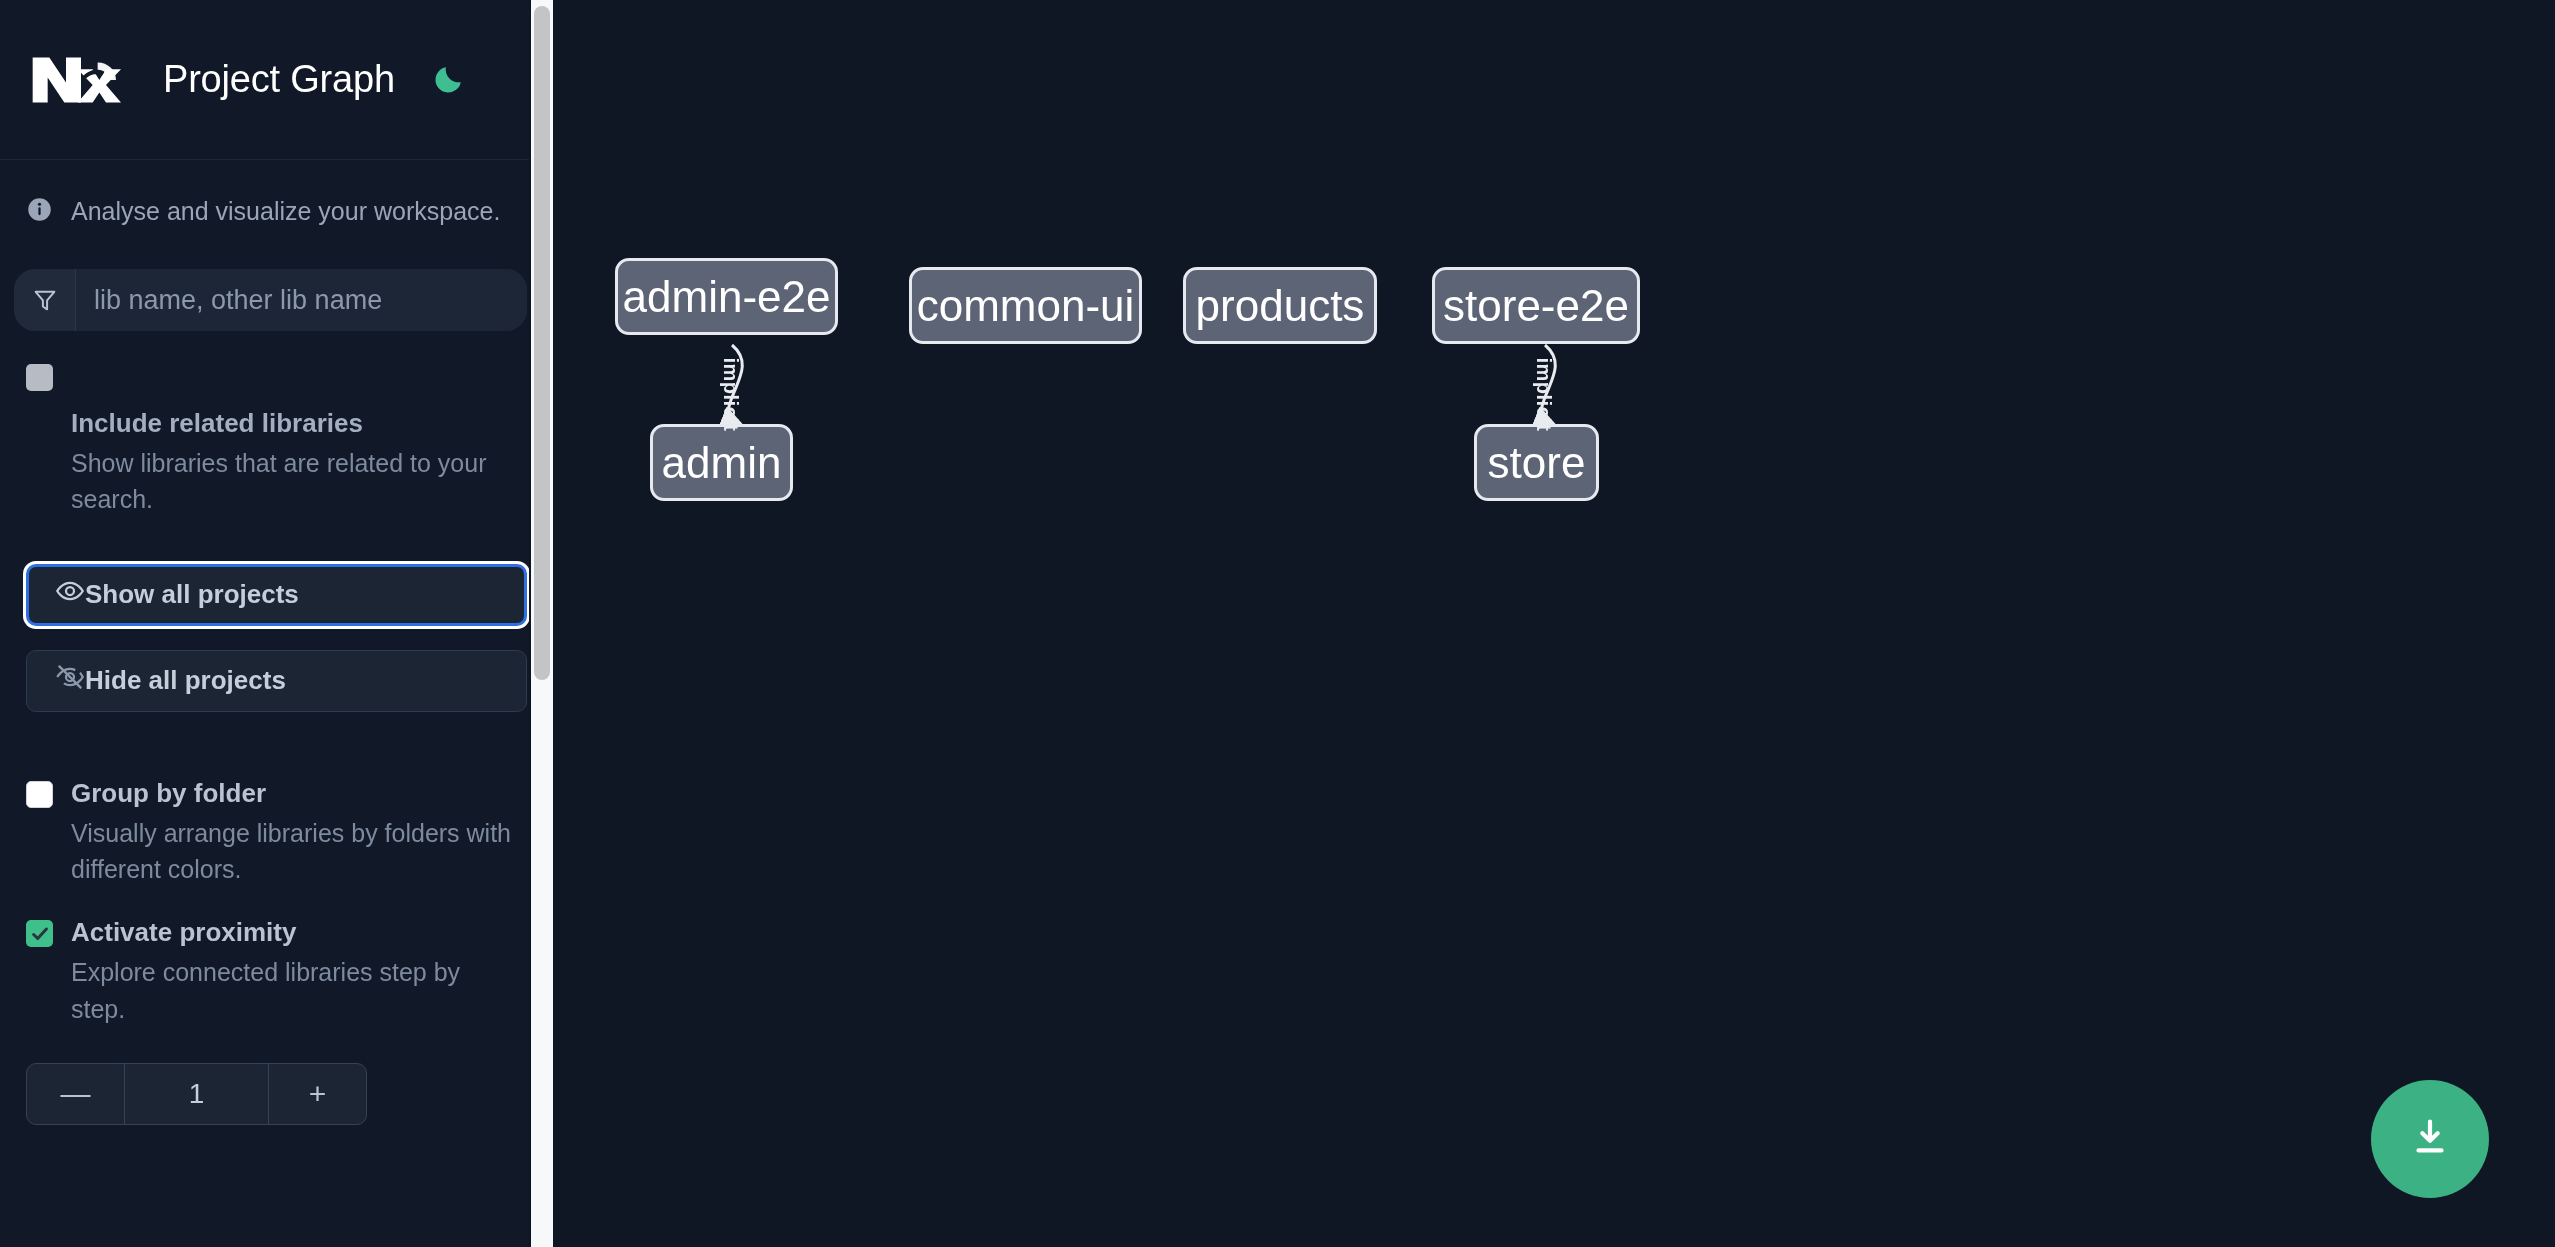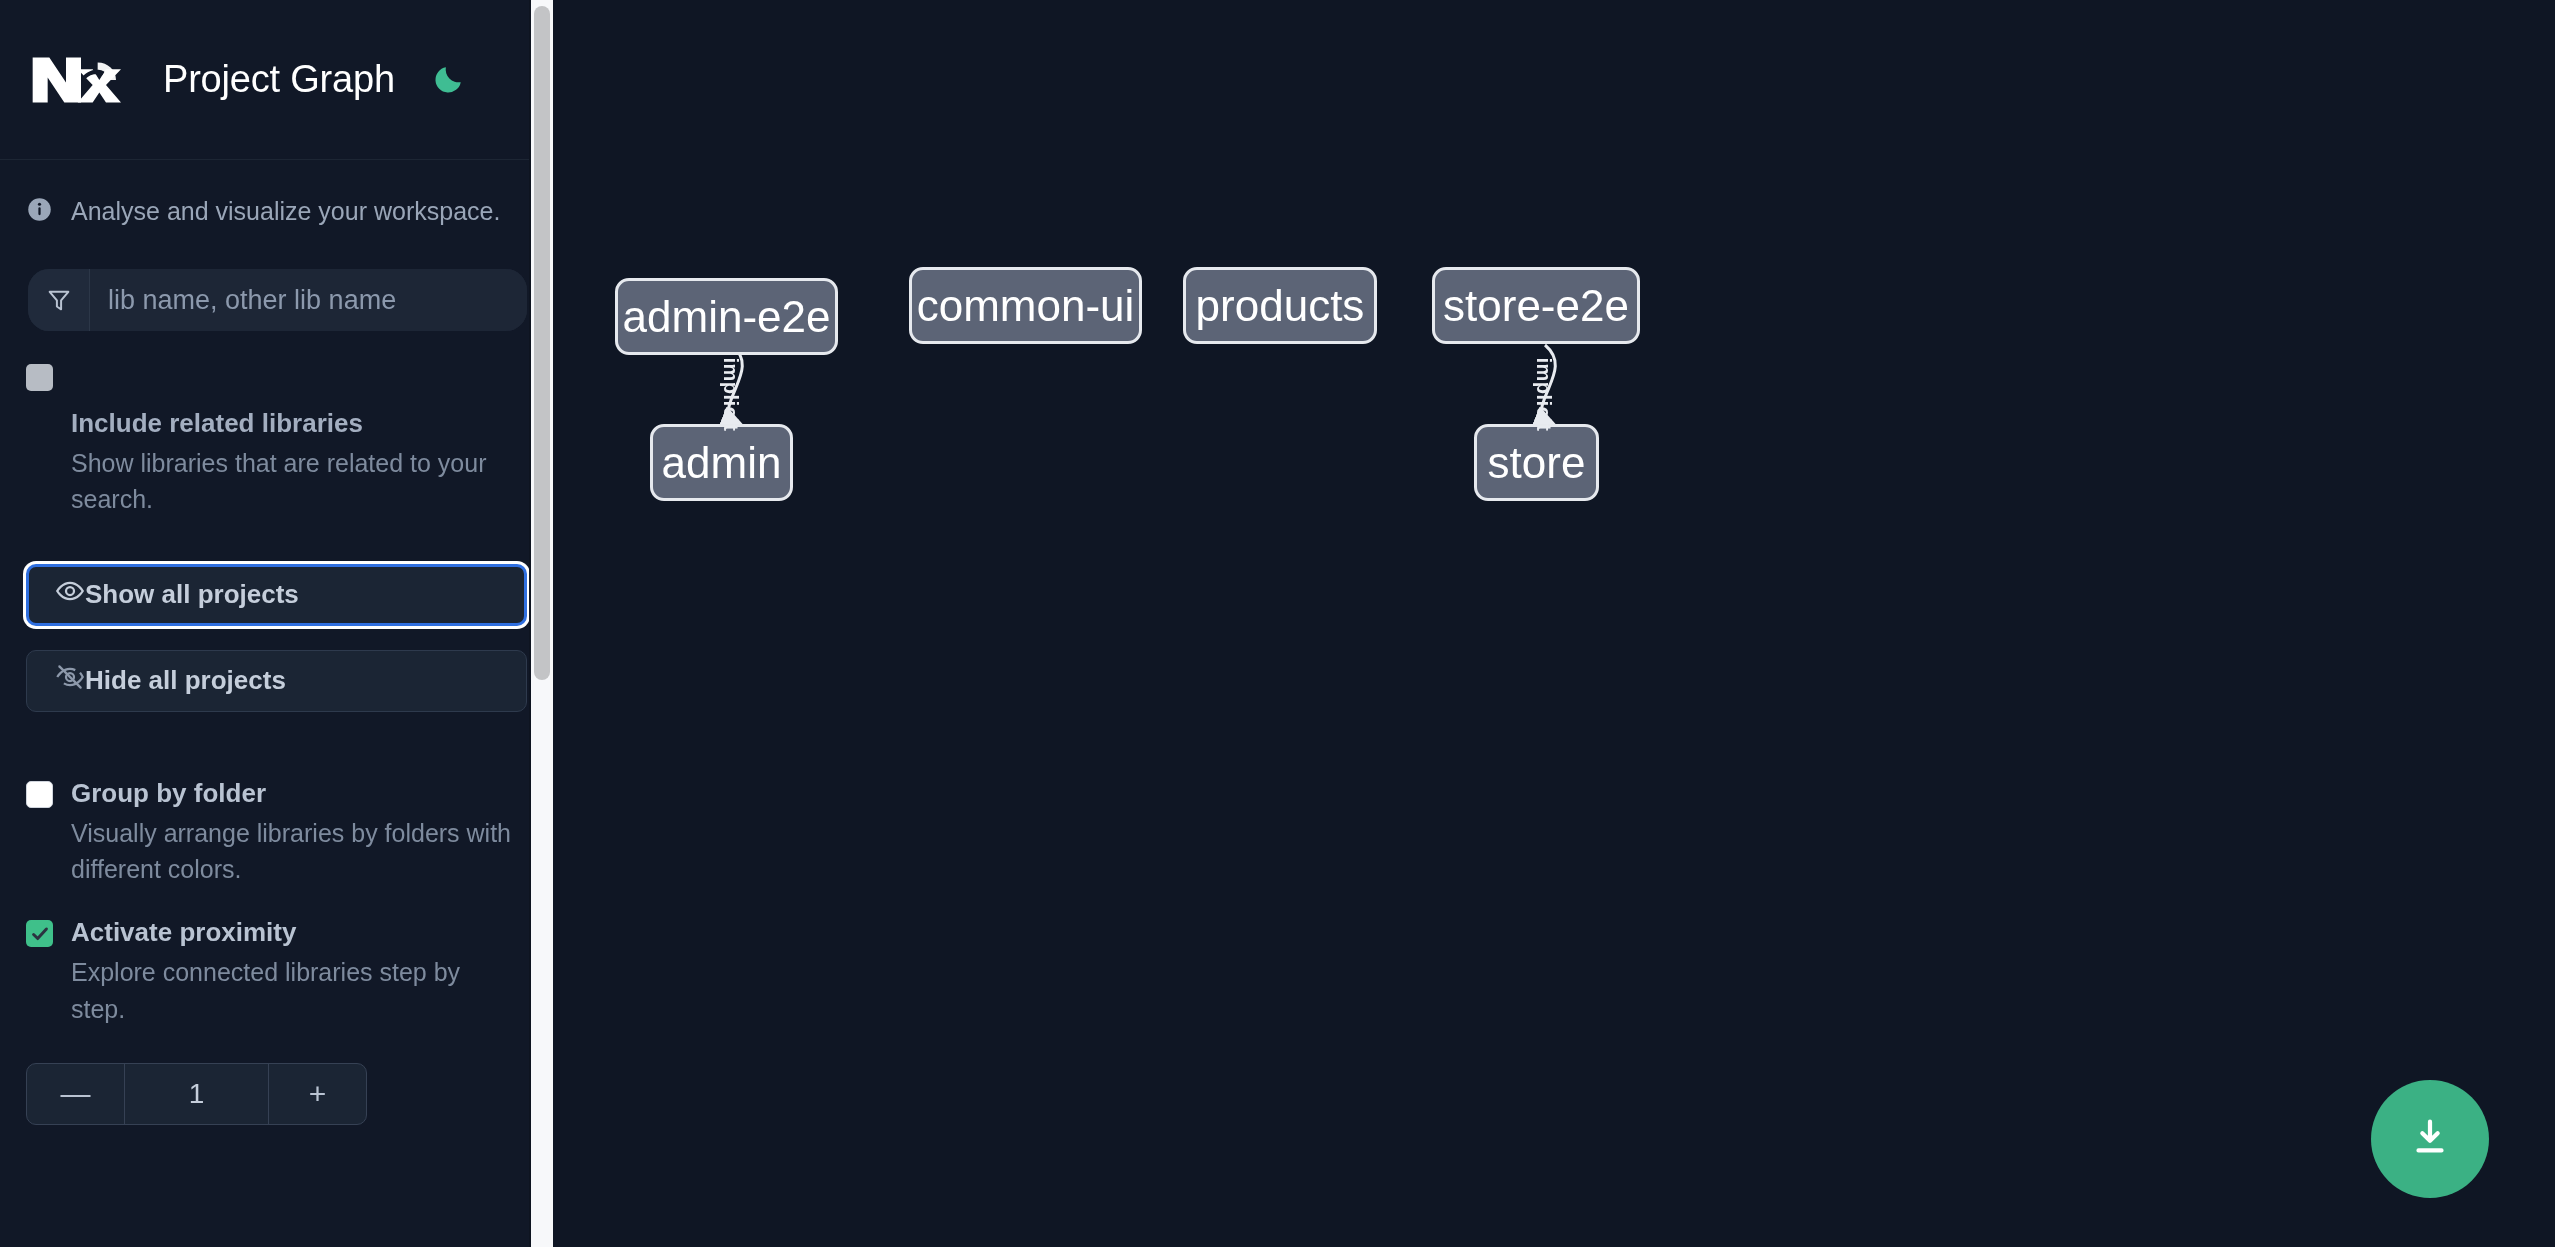--- a/index.html
+++ b/index.html
@@ -49,21 +49,21 @@
     gap: 18px;
   }
   .info-icon { flex: 0 0 auto; }
   .info-text {
     font-size: 25px;
     color: #9aa6b8;
     white-space: nowrap;
   }
 
   .search-wrap {
-    margin: 42px 26px 0 28px;
+    margin: 42px 26px 0 14px;
     height: 62px;
     display: flex;
     background: #1d2troubleshoot;
     background: #1d2636;
     border-radius: 21px;
     overflow: hidden;
   }
   .search-icon-box {
     width: 62px;
     flex: 0 0 62px;
@@ -337,21 +337,21 @@
     <svg class="graph-svg" aria-hidden="true">
       <defs>
         <marker id="ah" markerWidth="10" markerHeight="10" refX="6" refY="4" orient="auto" markerUnits="strokeWidth">
           <path d="M0,0 L8,4 L0,8 z" fill="#e8ebf0"></path>
         </marker>
       </defs>
       <path d="M179,345 C199,362 185,380 178,400 C172,416 176,420 186,424" fill="none" stroke="#e8ebf0" stroke-width="3" marker-end="url(#ah)"></path>
       <path d="M992,345 C1012,362 998,380 991,400 C985,416 989,420 999,424" fill="none" stroke="#e8ebf0" stroke-width="3" marker-end="url(#ah)"></path>
     </svg>
 
-    <div class="node" style="left:62px; top:278px; width:223px; height:77px;">
+    <div class="node" style="left:62px; top:258px; width:223px; height:77px;">
       <span>admin-e2e</span>
     </div>
     <div class="node" style="left:356px; top:267px; width:233px; height:77px;">
       <span>common-ui</span>
     </div>
     <div class="node" style="left:630px; top:267px; width:194px; height:77px;">
       <span>products</span>
     </div>
     <div class="node" style="left:879px; top:267px; width:208px; height:77px;">
       <span>store-e2e</span>

